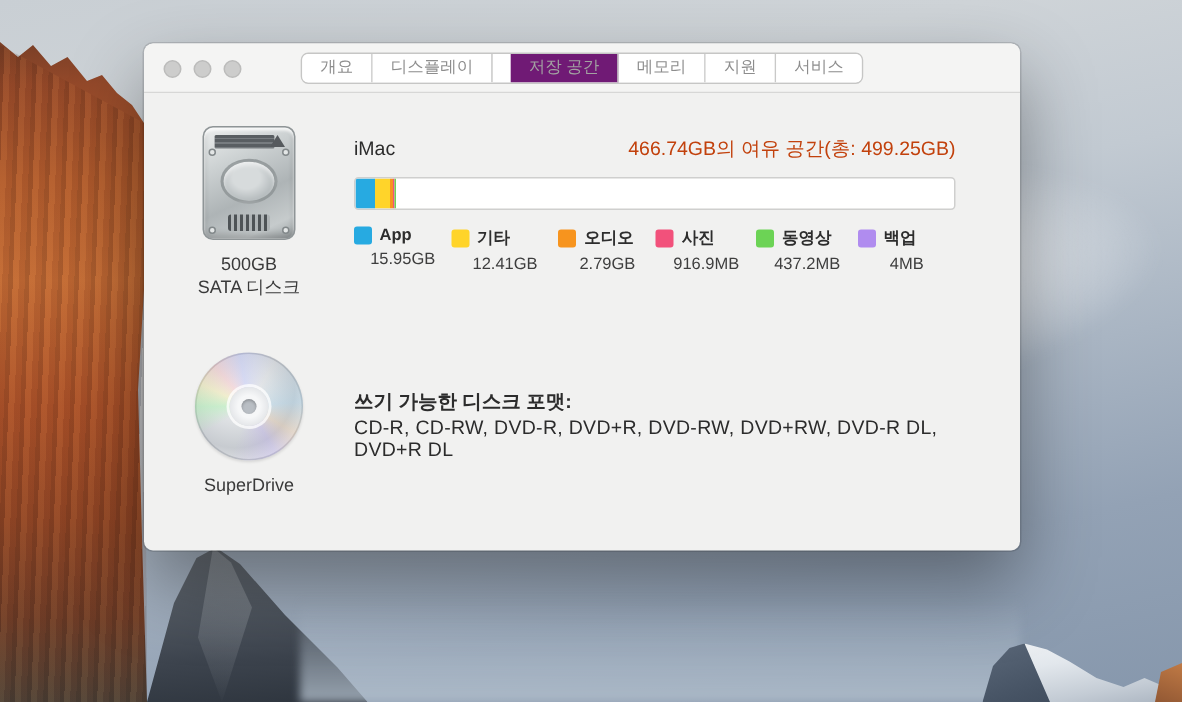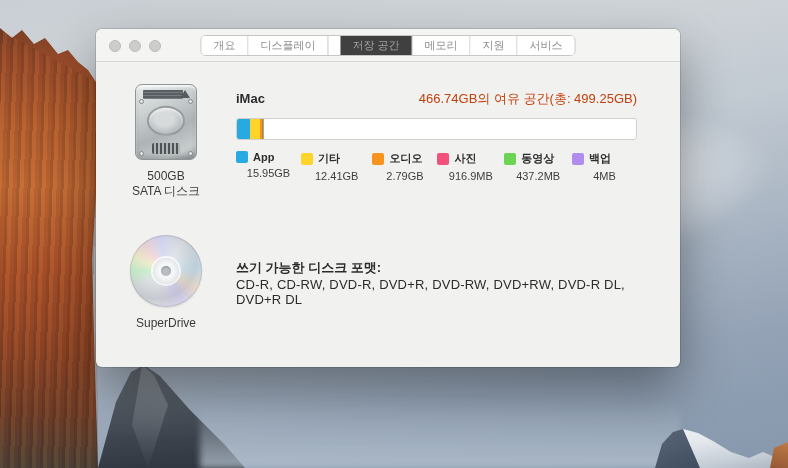--- a/index.html
+++ b/index.html
@@ -41,21 +41,21 @@
     box-shadow:0 22px 50px rgba(0,0,0,.38), 0 0 0 1px rgba(0,0,0,.12); }
   .titlebar { position:relative; height:33px; background:#f4f4f3;
     border-bottom:1px solid #d7d7d6; border-radius:6px 6px 0 0; }
   .lights { position:absolute; left:13px; top:11px; display:flex; gap:8px; }
   .light { width:12px; height:12px; border-radius:50%; background:#cdcdcc; border:1px solid #bcbcbb; padding:0; }
   .tabs { position:absolute; left:50%; top:6px; transform:translateX(-50%); display:flex; height:21px;
     border:1px solid #c6c6c5; border-radius:5px; overflow:hidden; background:#fff; }
   .tab { font-family:inherit; font-size:11px; line-height:19px; padding:0 12px; background:#fff; color:#8d8d8d;
     border:none; border-right:1px solid #c9c9c8; white-space:nowrap; }
   .tab:last-child { border-right:none; }
-  .tab.selected { background:#404040; color:#a2a2a1;margin-left:12px; }
+  .tab.selected { background:#701a75; color:#a2a2a1;margin-left:12px; }
 
   .content { position:relative; padding:20px 43px 0 0; }
   .row { display:grid; grid-template-columns:140px 401px; }
   .device-col { display:flex; flex-direction:column; align-items:center; }
   .device-label { margin-top:9px; font-size:12px; line-height:15px; color:#3a3a3a; text-align:center; }
 
   
   .hdd { position:relative; width:62px; height:76px; margin-top:2px;
     background:linear-gradient(155deg,#eceeee 0%,#ccd1d2 30%,#aeb4b6 60%,#c6cbcc 85%,#9ba1a3 100%);
     border-radius:7px; border:1px solid #8f9597;
@@ -79,21 +79,21 @@
     box-shadow:inset 0 0 0 1px rgba(140,146,152,.4), 0 1px 2px rgba(0,0,0,.12); }
   .cd-sheen { position:absolute; inset:0; border-radius:50%; opacity:.55;
     background:conic-gradient(from 200deg, rgba(255,120,120,0) 0 40deg, rgba(140,255,140,.55) 70deg, rgba(255,240,120,.5) 95deg, rgba(255,150,150,.45) 120deg, rgba(150,160,255,.45) 150deg, rgba(255,255,255,0) 190deg, rgba(150,220,255,.4) 245deg, rgba(255,200,140,.45) 280deg, rgba(180,150,255,.4) 310deg, rgba(255,120,120,0) 360deg); }
   .cd-hub { position:absolute; left:50%; top:50%; transform:translate(-50%,-50%); width:26px; height:26px; border-radius:50%;
     background:radial-gradient(circle,#f6f7f8 0 40%, #e2e4e7 75%, #cfd3d7 100%); box-shadow:0 0 0 2px rgba(255,255,255,.75); }
   .cd-hole { position:absolute; left:50%; top:50%; transform:translate(-50%,-50%); width:10px; height:10px; border-radius:50%;
     background:#b9bec4; box-shadow:inset 0 1px 2px rgba(0,0,0,.25); }
 
   
   .head-row { display:flex; justify-content:space-between; align-items:baseline; margin-top:8px; }
-  .disk-name { font-size:13px; font-weight:bold; color:#2c2c2c; }
+  .disk-name { font-size:13px; font-weight:normal; color:#2c2c2c; }
   .free-space { font-size:13px; color:#c2410c; }
   .bar { margin-top:10px; height:22px; background:#fff; border:1px solid #cfcfce; border-radius:3px;
     display:flex; overflow:hidden; }
   .seg { height:100%; }
   .legend { margin-top:11px; display:flex; }
   .legend-item { width:70px;text-align:center; }
   .legend-item:nth-child(2){ width:77px; } .legend-item:nth-child(4){ width:72px; } .legend-item:nth-child(5){ width:73px; }
   .legend-top { display:flex; align-items:center; }
   .chip { width:12px; height:12px; border-radius:2px; margin-right:5px; flex:none; }
   .legend-label { font-size:11px; font-weight:bold; color:#2d2d2d; white-space:nowrap; }

